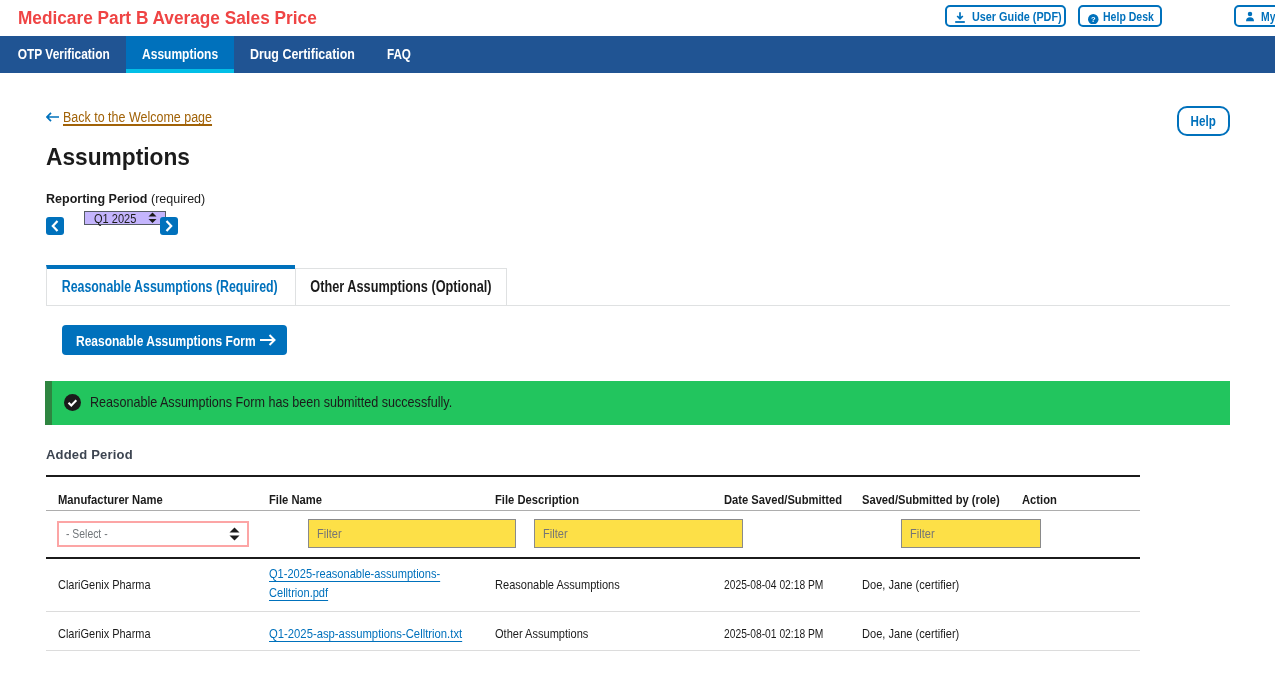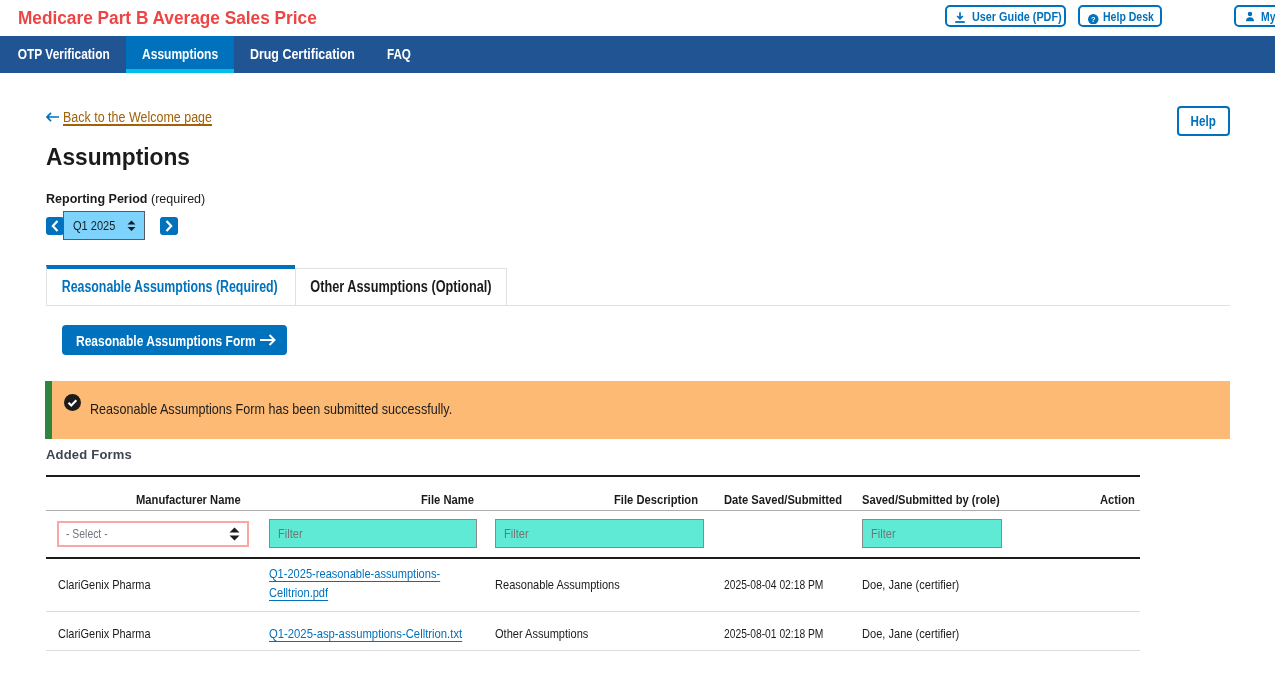--- a/index.html
+++ b/index.html
@@ -15,54 +15,54 @@
 
   
   nav { position:absolute; left:0; top:36px; width:1275px; height:36.5px; background:#205493; display:flex; padding-left:2px; }
   nav a { color:#fff; font-weight:bold; font-size:15.5px; display:flex; align-items:center; justify-content:center; height:36.5px; position:relative; }
   nav a.act { background:#0071bc; }
   nav a.act::after { content:""; position:absolute; left:0; right:0; bottom:0; height:3.5px; background:#02bfe7; }
 
   
   .back { position:absolute; left:46px; top:109px; font-size:14px; color:#a16207; }
   .back .txt { text-decoration:underline; text-underline-offset:1.5px; text-decoration-thickness:1.5px; text-decoration-skip-ink:none; }
-  .helpbtn { position:absolute; left:1177px; top:106px; width:53px; height:30px; border:2px solid #0071bc; border-radius:4px; color:#0071bc; font-weight:bold; font-size:14px; display:flex; align-items:center; justify-content:center; background:#fff; }
+  .helpbtn { position:absolute; left:1177px; top:106px; width:53px; height:30px; border:2px solid #0071bc; border-radius:10px; color:#0071bc; font-weight:bold; font-size:14px; display:flex; align-items:center; justify-content:center; background:#fff; }
 
   h1 { position:absolute; left:46px; top:144px; font-size:24px; font-weight:bold; color:#1b1b1b; line-height:26px; }
 
   .label { position:absolute; left:46px; top:190.5px; font-size:13.5px; color:#1b1b1b; line-height:16px; }
 
   .sqbtn { position:absolute; width:18px; height:18px; top:217px; background:#0071bc; border:none; border-radius:3px; display:flex; align-items:center; justify-content:center; }
-  .pselect { position:absolute; left:63px; top:211px; width:82px; height:29px; border:1px solid #565c65; background:#7dd3fc; display:flex; align-items:center; }
+  .pselect { position:absolute; left:84px; top:211px; width:82px; height:14px; border:1px solid #565c65; background:#c4b5fd; display:flex; align-items:center; }
   .pselect .txt { font-size:13.5px; color:#1b1b1b; margin-left:9px; }
   .pselect svg { position:absolute; right:8px; }
 
   
   .tabline { position:absolute; left:46px; top:304.5px; width:1184px; height:1px; background:#dfe1e2; }
   .tab1 { position:absolute; left:46px; top:265px; width:249px; height:39.5px; border-top:4px solid #0071bc; border-left:1px solid #dfe1e2; background:#fff; color:#0071bc; font-weight:bold; font-size:16px; display:flex; align-items:center; justify-content:center; }
   .tab2 { position:absolute; left:295px; top:267.5px; width:211.5px; height:37px; border:1px solid #dfe1e2; border-bottom:none; background:#fff; color:#1b1b1b; font-weight:bold; font-size:16px; display:flex; align-items:center; justify-content:center; }
 
   .formbtn { position:absolute; left:62px; top:325px; width:225px; height:30px; background:#0071bc; border-radius:4px; }
   .formbtn .t { position:absolute; left:14px; top:50%; transform:translateY(-50%) scaleX(0.80); transform-origin:0 50%; color:#fff; font-weight:bold; font-size:15px; white-space:nowrap; }
   .formbtn svg { position:absolute; left:198px; top:9px; }
 
-  .alert { position:absolute; left:45px; top:381px; width:1185px; height:58px; background:#fdba74; border-left:7px solid #2e8540; }
+  .alert { position:absolute; left:45px; top:381px; width:1185px; height:44px; background:#22c55e; border-left:7px solid #2e8540; }
   .alert svg { position:absolute; left:11.5px; top:13px; }
   .alert .txt { position:absolute; left:38px; top:calc(50% - 1px); transform:translateY(-50%) scaleX(0.868); transform-origin:0 50%; font-size:14.5px; color:#1b1b1b; white-space:nowrap; }
 
   .added { position:absolute; left:46px; top:447px; font-size:13px; font-weight:bold; color:#3d4551; letter-spacing:0.2px; line-height:16px; }
 
   table { position:absolute; left:46px; top:475px; width:1094px; border-collapse:collapse; table-layout:fixed; font-size:13px; color:#1b1b1b; border-top:2px solid #1b1b1b; }
   col.c1{width:211px} col.c2{width:225.5px} col.c3{width:229.5px} col.c4{width:138px} col.c5{width:160px} col.c6{width:130px}
-  thead th { text-align:right; font-size:13px; font-weight:bold; padding:12px 0 0 12px; border-bottom:1.5px solid #adadad; height:34px; }
+  thead th { text-align:left; font-size:13px; font-weight:bold; padding:12px 0 0 12px; border-bottom:1.5px solid #adadad; height:34px; }
   tr.filter td { border-bottom:2px solid #1b1b1b; height:48px; padding:0 0 0 11px; }
   .fsel { width:192px; height:26px; border:2px solid #fca5a5; background:#fff; display:flex; align-items:center; position:relative; }
   .fsel .txt { color:#71767a; font-size:13px; margin-left:7px; }
   .fsel svg { position:absolute; right:7px; }
-  .finp { height:29px; border:1.5px solid #8a8a8a; background:#5eead4; display:flex; align-items:center; }
+  .finp { height:29px; border:1.5px solid #8a8a8a; background:#fde047; display:flex; align-items:center;margin-left:39px; }
   .finp .txt { color:#757575; font-size:13px; margin-left:8px; }
   .w208{width:208px} .w209{width:209px} .w140{width:140px}
   tr.filter td.pad12 { padding-left:12px; }
   tbody.data td { padding:0 14px 0 12px; border-bottom:1px solid #dcdcdc; vertical-align:middle; font-size:13px; }
   tr.r1 { height:53.5px; } tr.r2 { height:38.5px; } tr.r1 td { padding-bottom:2px; } tr.r2 td { padding-top:5px; }
   a.flink { color:#0071bc; } a.flink .sx { text-decoration:underline; text-decoration-thickness:1px; text-underline-offset:2.5px; text-decoration-skip-ink:none; }
   .lh19 { line-height:18.8px; }
 </style>
 </head>
 <body>
@@ -152,21 +152,21 @@
   </div>
 
   <div class="alert">
     <svg width="17" height="17" viewBox="0 0 17 17">
       <circle cx="8.5" cy="8.5" r="8.5" fill="#1b1b1b"></circle>
       <path d="M4.5 8.7 l2.8 2.8 5-5.2" stroke="#fff" stroke-width="2.1" fill="none"></path>
     </svg>
     <span class="txt">Reasonable Assumptions Form has been submitted successfully.</span>
   </div>
 
-  <div class="added"><span class="sx" style="--s:1">Added Forms</span></div>
+  <div class="added"><span class="sx" style="--s:1">Added Period</span></div>
 
   <table>
     <colgroup>
       <col class="c1">
       <col class="c2">
       <col class="c3">
       <col class="c4">
       <col class="c5">
       <col class="c6">
     </colgroup>

